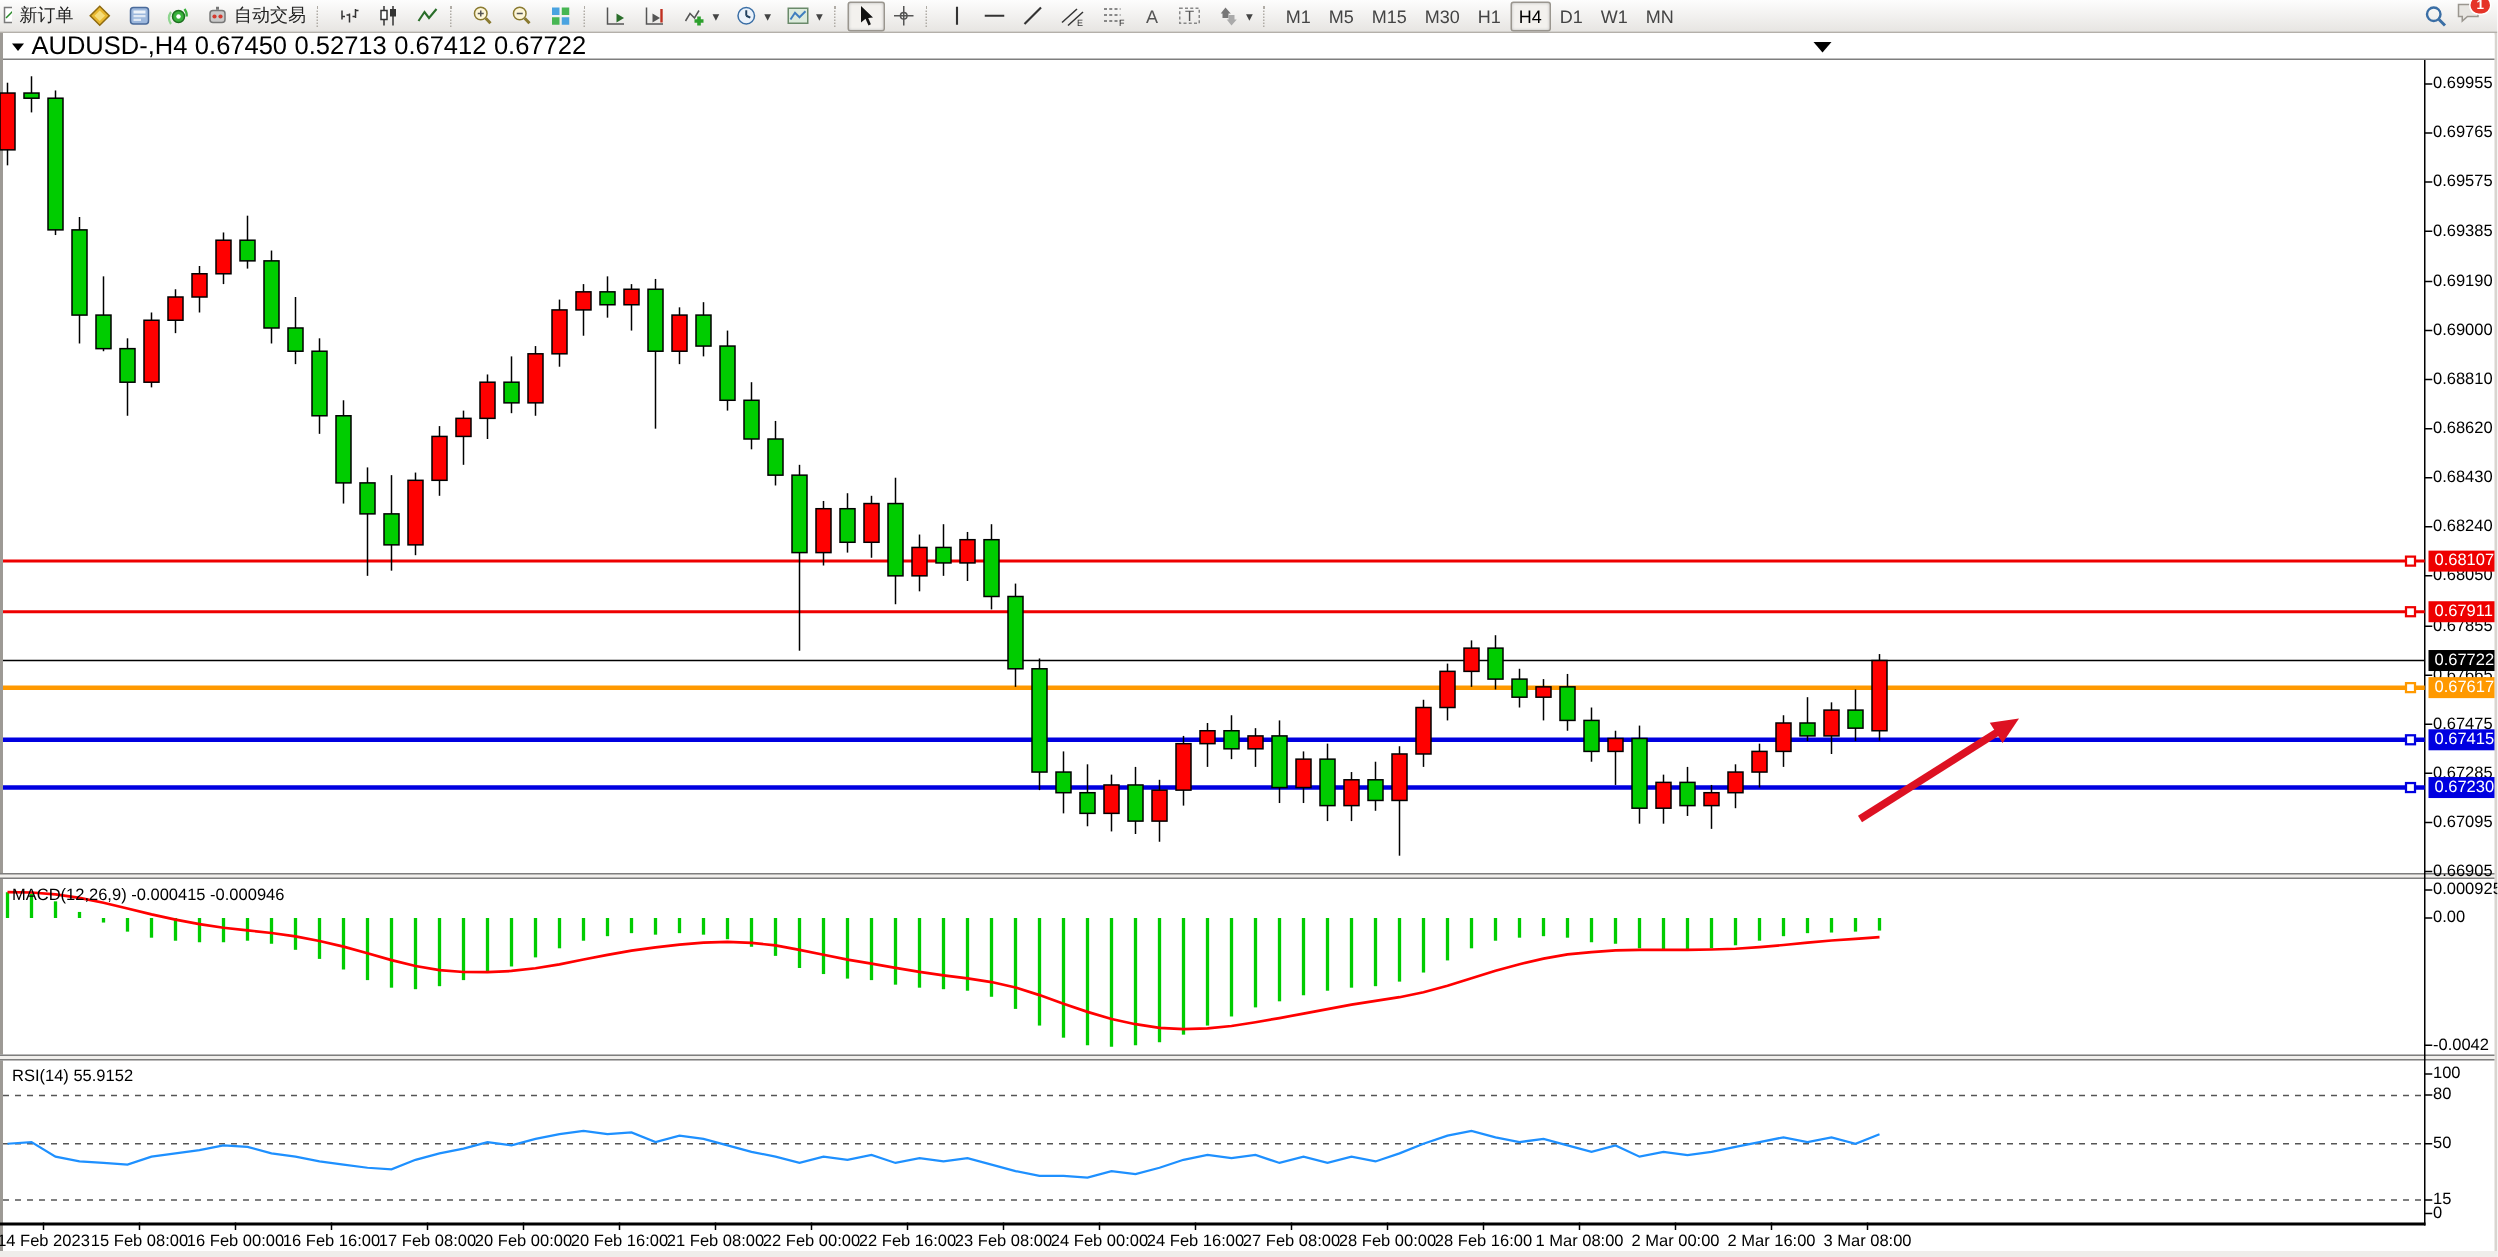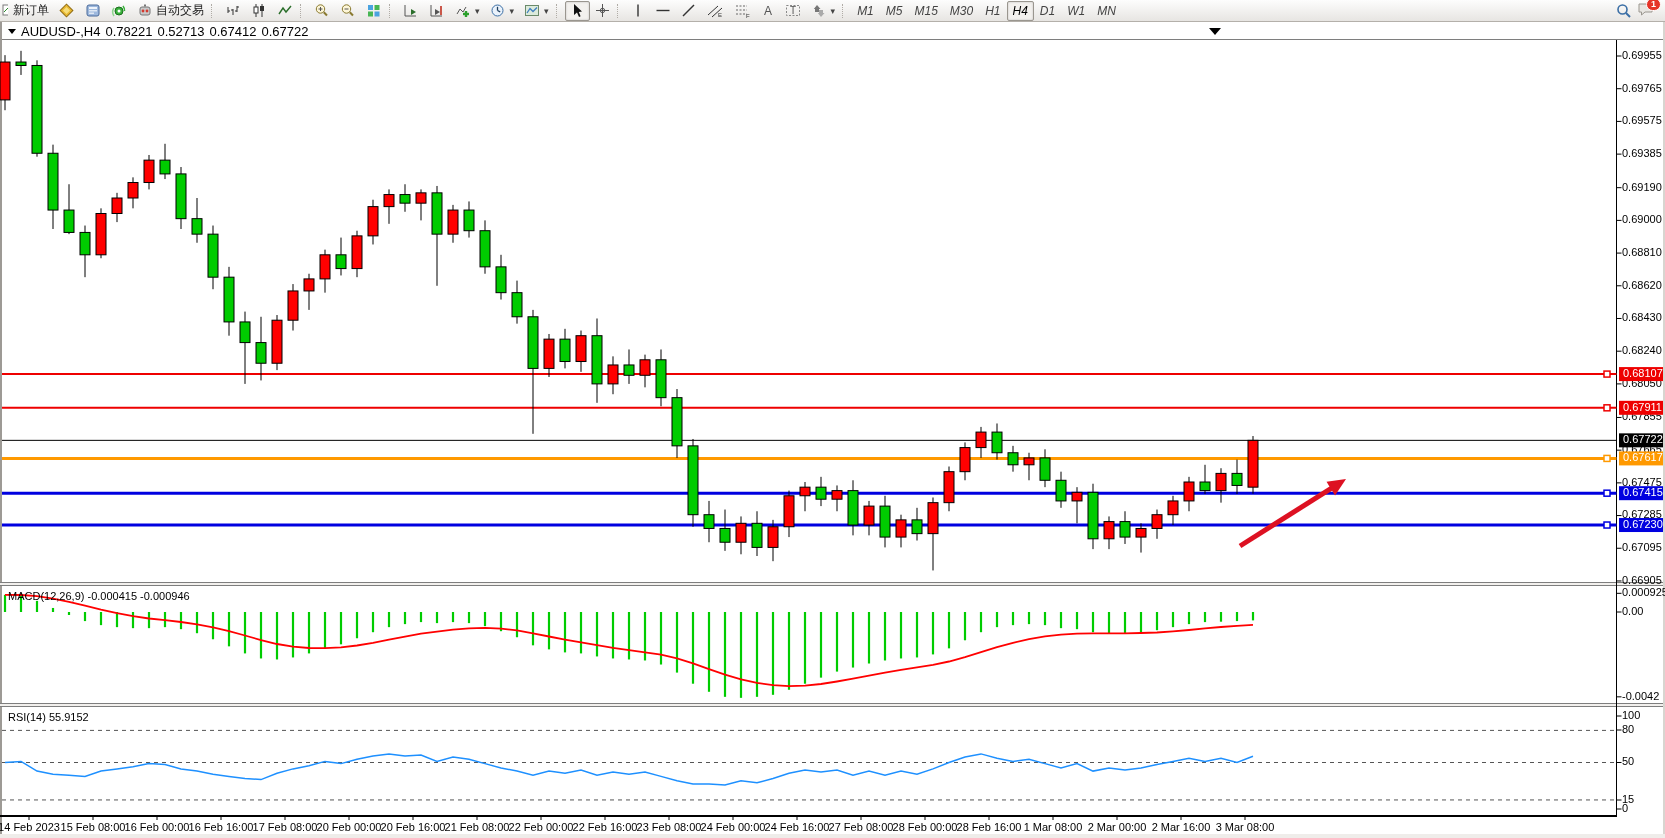--- a/index.html
+++ b/index.html
@@ -4,34 +4,34 @@
 <style>
   html,body{margin:0;padding:0;}
   body{width:1665px;height:838px;position:relative;overflow:hidden;
        font-family:"Liberation Sans",sans-serif;background:#ffffff;}
   
   .toolbar{position:absolute;top:0;left:0;width:1665px;height:22px;box-sizing:border-box;
     background:linear-gradient(#fdfdfd,#e7e5e2);border-bottom:1px solid #b4b0aa;
     display:flex;align-items:center;padding:0 2px;z-index:20;}
   .tbtn{display:flex;align-items:center;gap:3px;height:18px;padding:0 4px;border:1px solid transparent;
     border-radius:2px;font-size:12px;color:#222;white-space:nowrap;cursor:default;}
-  .tbtn.tf{padding:0 5px;color:#444;font-style:italic;}
+  .tbtn.tf{padding:0 5px;color:#444;}
   .tbtn.active{background:#f3f1ee;border:1px solid #9a968f;box-shadow:inset 0 0 2px #bbb;color:#000;text-align:center;}
   .grip{width:4px;height:14px;border-left:1px dotted #b0aca6;margin:0 4px 0 2px;}
   .caret{font-size:9px;color:#444;margin-left:1px;}
   .icon-clip{width:6px;height:15px;overflow:hidden;display:inline-block;}
   .spacer{flex:1;}
   .chatwrap{position:relative;margin-right:8px;}
   .badge{position:absolute;top:-3px;right:-6px;background:#e53428;color:#fff;font-size:9px;font-weight:bold;
     border-radius:7px;padding:0 4px;line-height:11px;border:1px solid #fff;}
   
   .chart-frame{position:absolute;top:22px;left:0;width:1665px;height:816px;box-sizing:border-box;
     background:#fff;border-left:2px solid #9d9a95;border-right:2px solid #d8d5d0;}
   .title-bar{position:absolute;top:23px;left:2px;width:1661px;height:17px;background:#fff;
-    border-bottom:1px solid #7e7e7e;display:flex;align-items:center;font-size:13px;color:#000;
+    border-bottom:1px solid #7e7e7e;display:flex;align-items:center;font-size:17px;color:#000;
     padding-left:6px;box-sizing:border-box;z-index:10;gap:5px;}
   .tri-down{width:0;height:0;border-left:4px solid transparent;border-right:4px solid transparent;
     border-top:5px solid #000;display:inline-block;}
   .shift-marker{position:absolute;left:1207px;top:5px;width:0;height:0;
     border-left:6px solid transparent;border-right:6px solid transparent;border-top:7px solid #000;}
   .bottom-strip{position:absolute;left:0;top:834px;width:1665px;height:4px;background:#efedea;}
   svg#plot{position:absolute;left:0;top:0;z-index:1;}
   svg text{font-family:"Liberation Sans",sans-serif;}
 </style>
 </head>
@@ -260,21 +260,21 @@
       </svg>
     <span class="badge">1</span>
   </div>
 </div>
 
 <div class="chart-frame"></div>
 
 <div class="title-bar">
   <span class="tri-down"></span>
   <span>AUDUSD-,H4</span>
-  <span>0.78221</span>
+  <span>0.67450</span>
   <span>0.52713</span>
   <span>0.67412</span>
   <span>0.67722</span>
   <span class="shift-marker"></span>
 </div>
 
 <svg id="plot" width="1665" height="838" viewBox="0 0 1665 838">
     <rect x="0" y="582" width="1663" height="4" fill="#f2f0ed"></rect>
     <line x1="0" y1="582.5" x2="1663" y2="582.5" stroke="#7e7e7e"></line>
     <line x1="0" y1="585.5" x2="1663" y2="585.5" stroke="#7e7e7e"></line>

